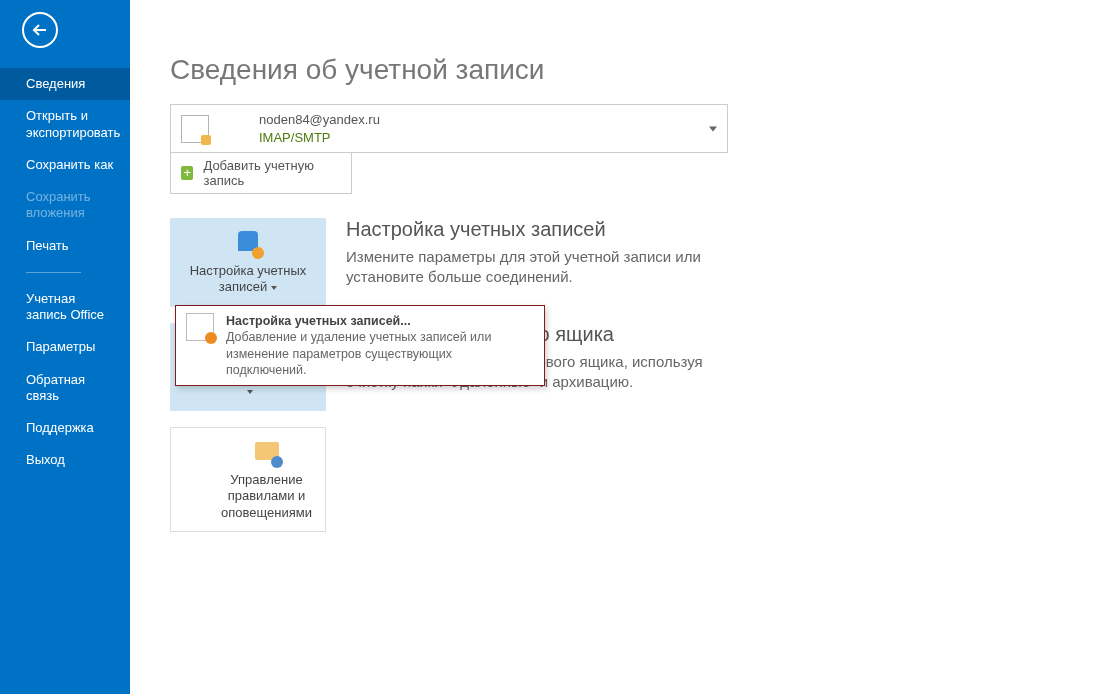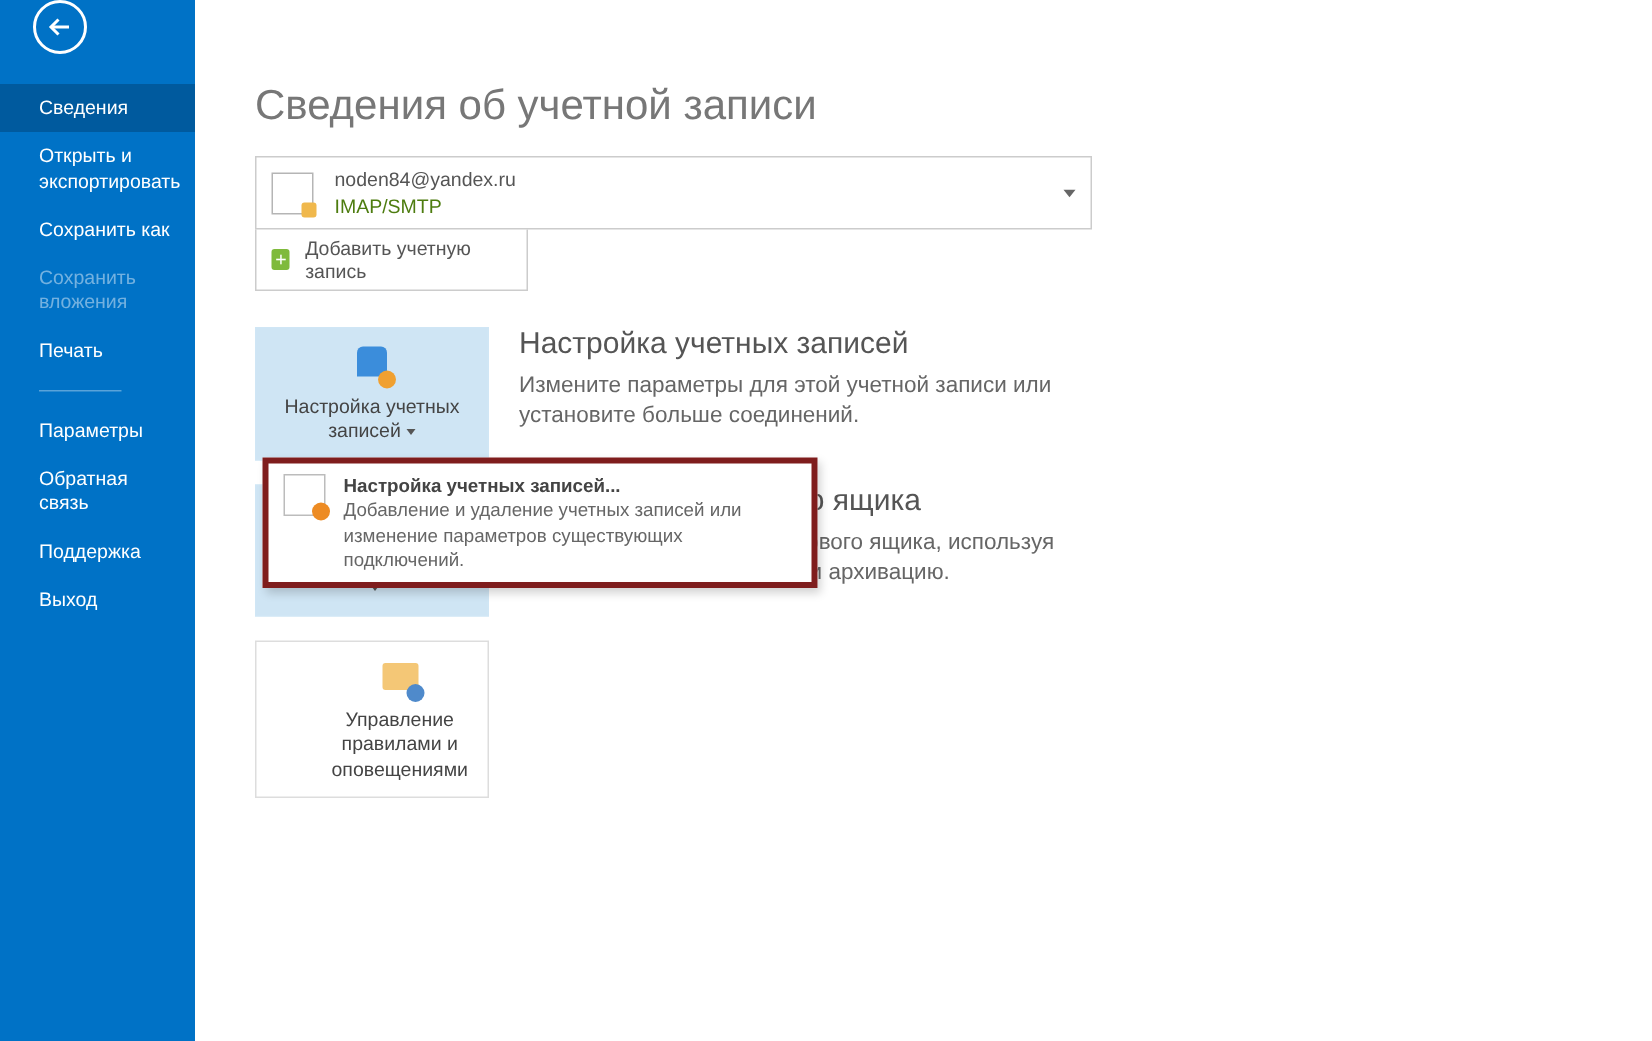--- a/index.html
+++ b/index.html
@@ -30,21 +30,21 @@
     align-items: center; justify-content: center;
     color: #555; font-size: 14px;
     cursor: default;
   }
   .titlebar-controls .tb-btn svg { display: block; }
   .sidebar {
     position: absolute;
     top: 0; left: 0; bottom: 0; width: 130px;
     background: #0072c6;
     color: #fff;
-    padding-top: 0;
+    padding-top: 12px;
     font-size: 13px;
   }
   .back-btn {
     width: 36px; height: 36px;
     border: 2px solid #fff;
     border-radius: 50%;
     margin-left: 22px;
     display: flex; align-items: center; justify-content: center;
     margin-bottom: 20px;
     cursor: pointer;
@@ -88,21 +88,21 @@
     width: 28px; height: 28px; border: 1px solid #b5b5b5;
     margin-right: 14px;
     position: relative;
     background: #fff;
   }
   .account-select .acc-icon .corner {
     position: absolute; right: -3px; bottom: -3px;
     width: 10px; height: 10px; background: #f0b84c;
     border-radius: 2px;
   }
-  .account-select .acc-lines { display: flex; flex-direction: column; line-height: 1.35; color: #555; }
+  .account-select .acc-lines { display: flex; flex-direction: column; line-height: 1.35; color: #555; margin-left: 36px; }
   .account-select .chev {
     position: absolute; right: 10px; top: 50%; transform: translateY(-50%);
     width: 0; height: 0;
     border-left: 4px solid transparent;
     border-right: 4px solid transparent;
     border-top: 5px solid #666;
   }
   .add-account {
     border: 1px solid #ccc;
     border-top: none;
@@ -151,21 +151,21 @@
   .info-text { max-width: 370px; }
   .info-text h2 { font-size: 20px; font-weight: 400; color: #555; margin-bottom: 6px; }
   .info-text p { font-size: 15px; color: #666; line-height: 1.35; }
 
   .tooltip {
     position: absolute;
     left: 175px;
     top: 305px;
     width: 370px;
     background: #fff;
-    border: 4px solid #7f1d1d;
+    border: 1px solid #7f1d1d;
     box-shadow: 2px 3px 6px rgba(0,0,0,.18);
     padding: 7px 10px;
     display: flex; gap: 12px;
     align-items: flex-start;
     z-index: 10;
   }
   .tooltip .tt-icon {
     width: 28px; height: 28px; border: 1px solid #bcbcbc; position: relative; flex-shrink: 0;
     background: #fff;
   }
@@ -209,20 +209,21 @@
       <line x1="3" y1="9" x2="15" y2="9" stroke="#fff" stroke-width="2"></line>
       <polyline points="8,4 3,9 8,14" fill="none" stroke="#fff" stroke-width="2"></polyline>
     </svg>
   </div>
   <div class="nav-item active"><span>Сведения</span></div>
   <div class="nav-item"><span>Открыть и экспортировать</span></div>
   <div class="nav-item"><span>Сохранить как</span></div>
   <div class="nav-item disabled"><span>Сохранить вложения</span></div>
   <div class="nav-item"><span>Печать</span></div>
   <div class="nav-divider"></div>
+  <div class="nav-item"><span>Учетная запись Office</span></div>
   <div class="nav-item"><span>Параметры</span></div>
   <div class="nav-item"><span>Обратная связь</span></div>
   <div class="nav-item"><span>Поддержка</span></div>
   <div class="nav-item"><span>Выход</span></div>
 </div>
 
 <div class="main">
   <div class="page-title">Сведения об учетной записи</div>
 
   <div class="account-select">

